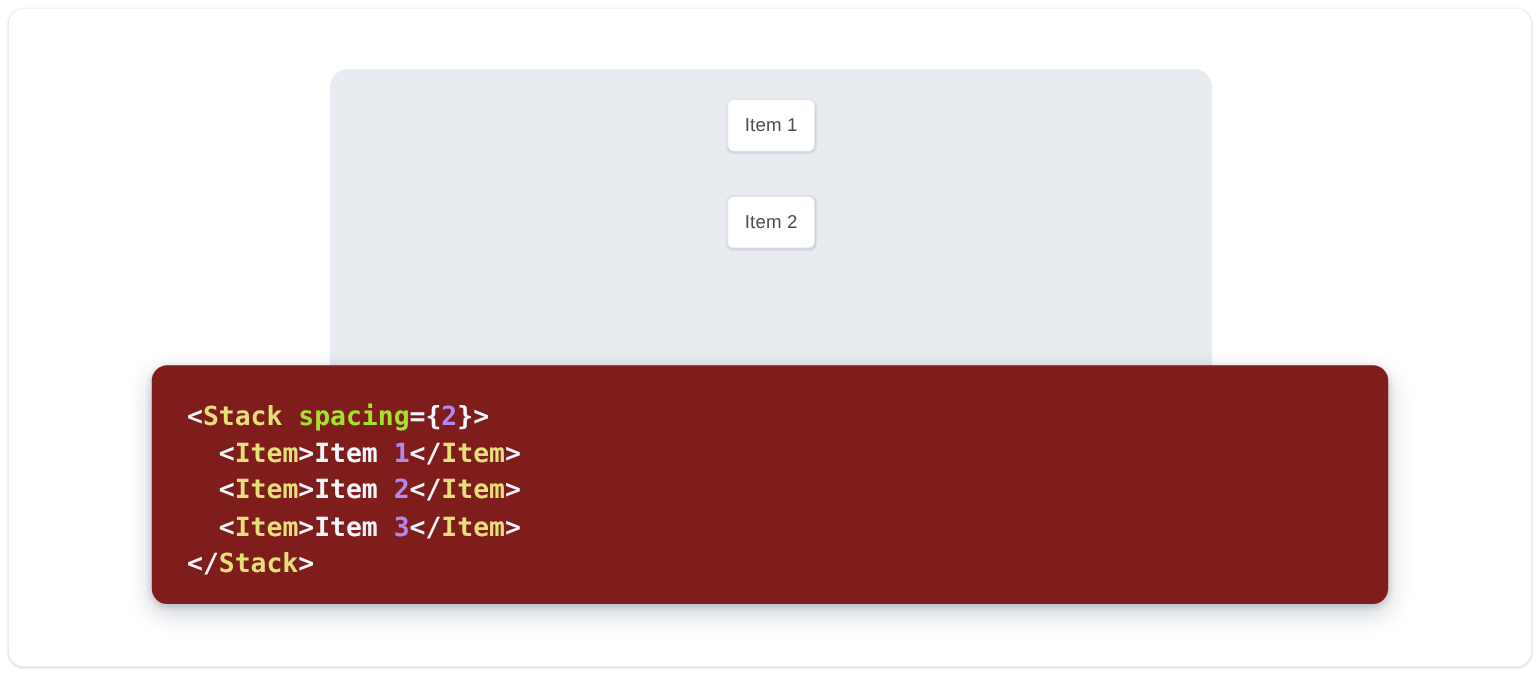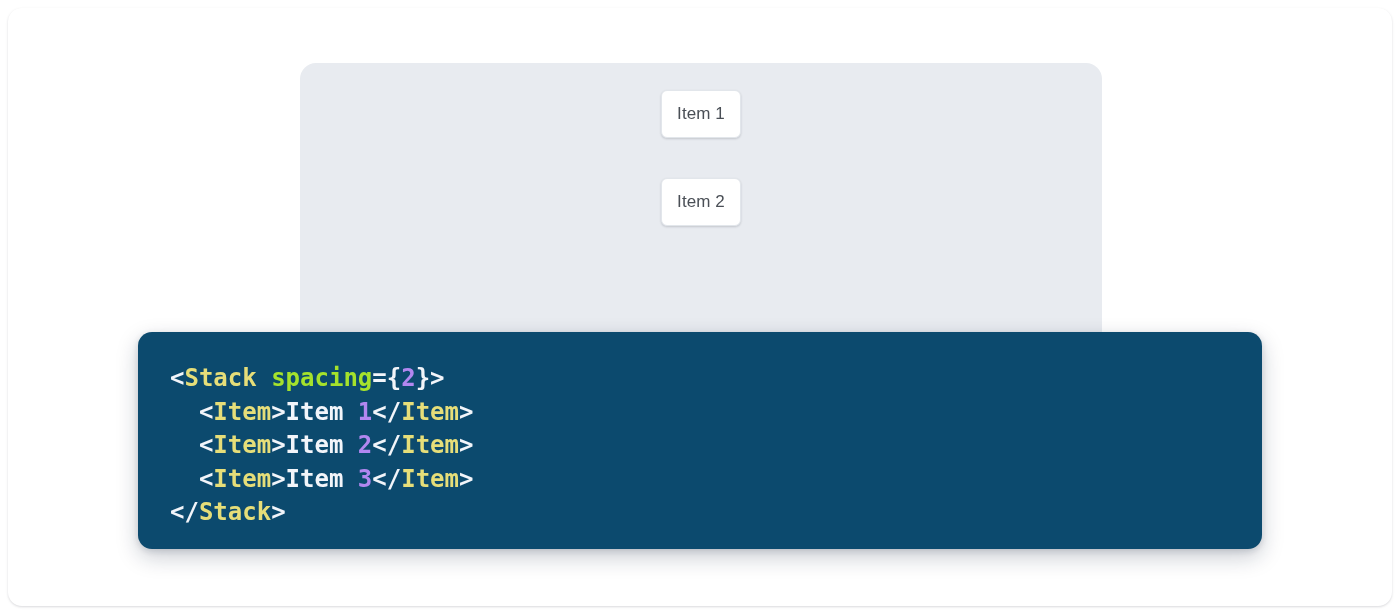--- a/index.html
+++ b/index.html
@@ -67,21 +67,21 @@
     letter-spacing: 0.1px;
   }
 
   
   .code-block {
     position: absolute;
     left: 130px;
     top: 324px;
     width: 1124px;
     height: 217px;
-    background: #0c4a6e;
+    background: #7f1d1d;
     border-radius: 14px;
     box-shadow: 0 8px 22px rgba(13, 27, 53, 0.22),
                 0 2px 6px rgba(13, 27, 53, 0.14);
     padding: 30px 0 0 32px;
     box-sizing: border-box;
   }
 
   .code-pre {
     margin: 0;
     font-family: "DejaVu Sans Mono", "Liberation Mono", monospace;

